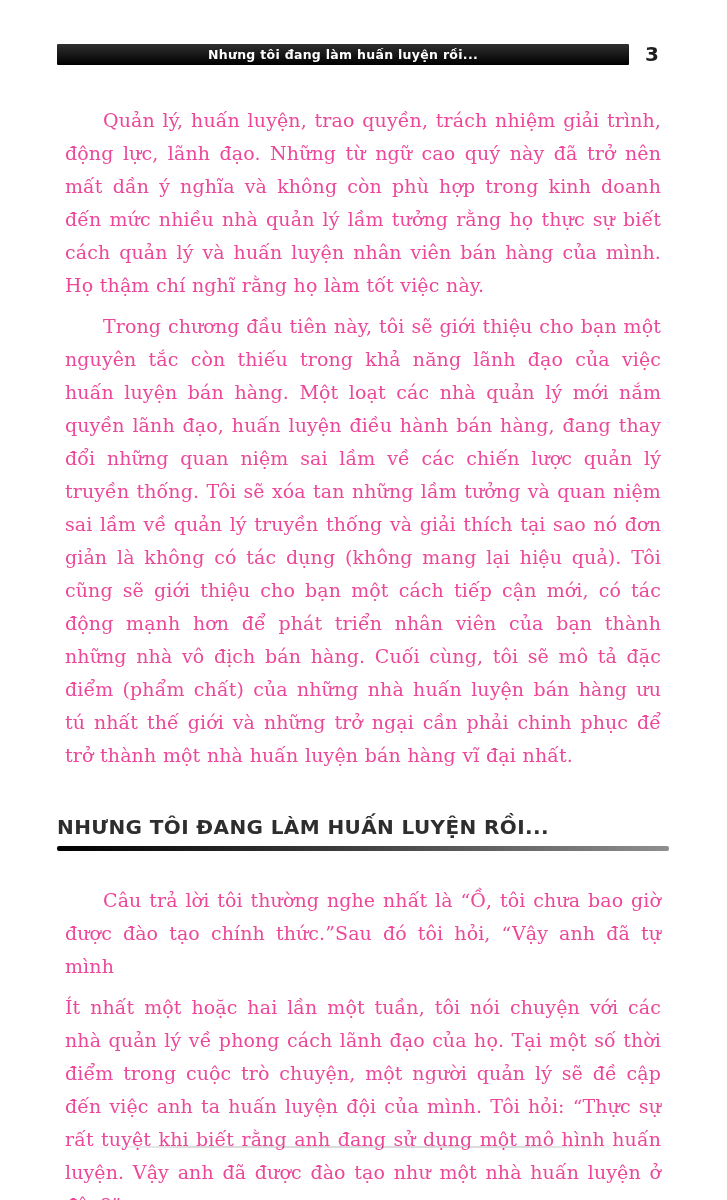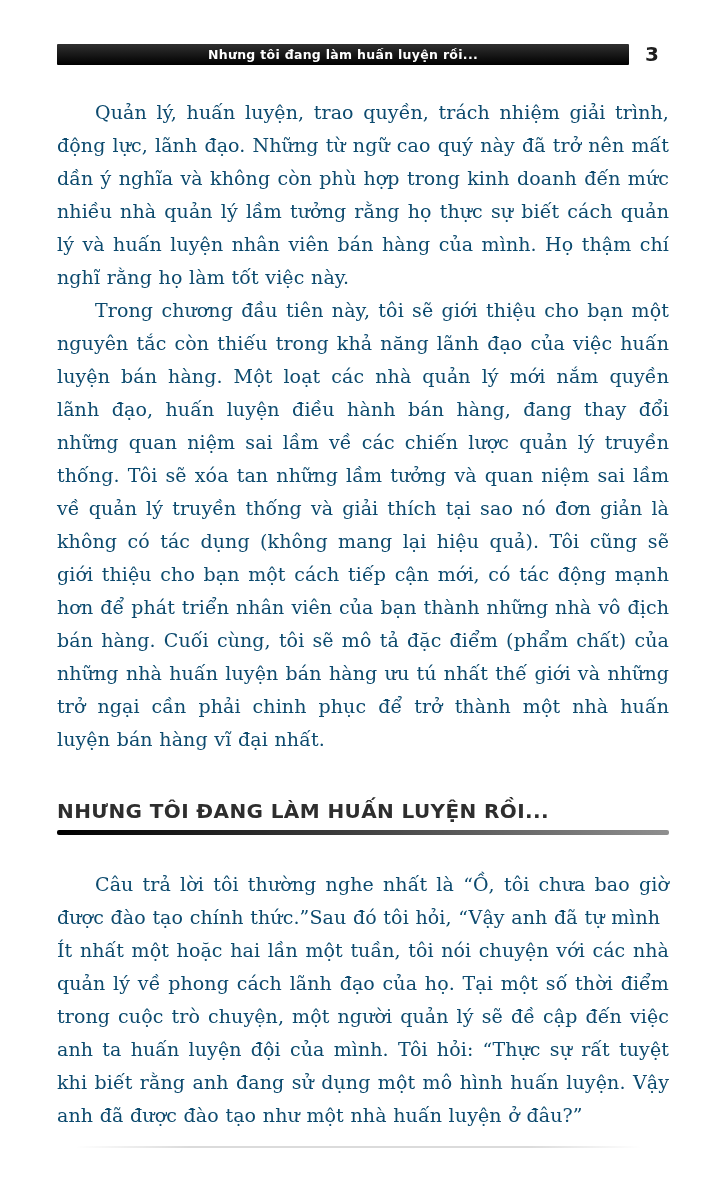--- a/index.html
+++ b/index.html
@@ -50,24 +50,24 @@
   }
 
   
   .content {
     position: absolute;
     top: 96px;
     left: 57px;
     width: 612px;
   }
   .para {
-    margin: 0;
+    margin: 8px;
     font-size: 19px;
     line-height: 33px;
-    color: #0c4a6e;
+    color: #ec4899;
     text-align: justify;
     letter-spacing: 0.1px;
     word-spacing: 0.5px;
   }
   .para.indent { text-indent: 38px; }
   .para.first  { text-indent: 0; }
 
   .section-heading {
     margin: 43px 0 0 0;
     font-family: "DejaVu Sans", sans-serif;

